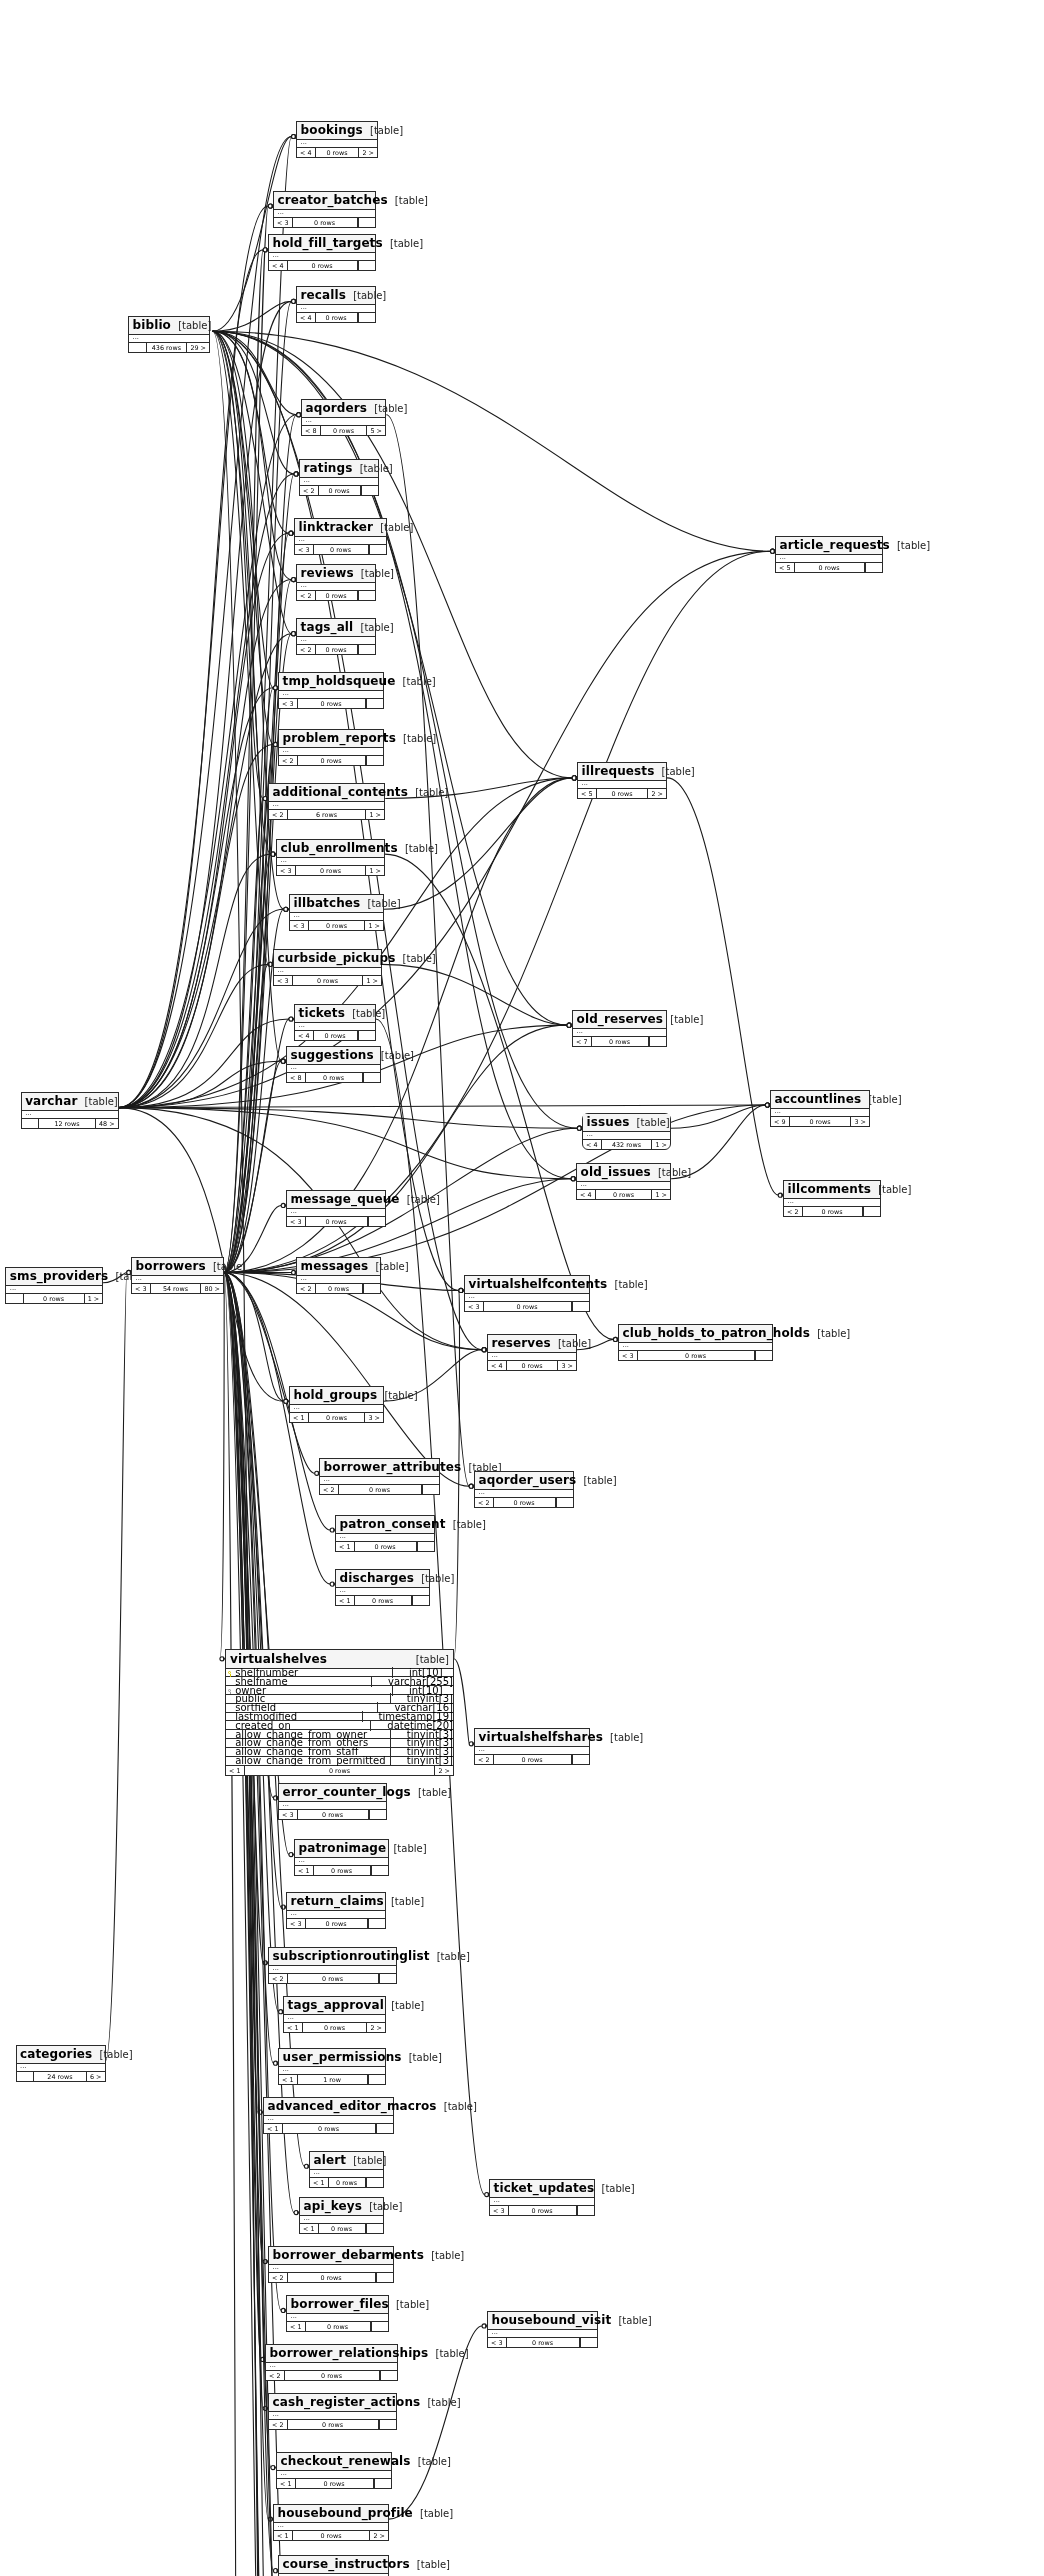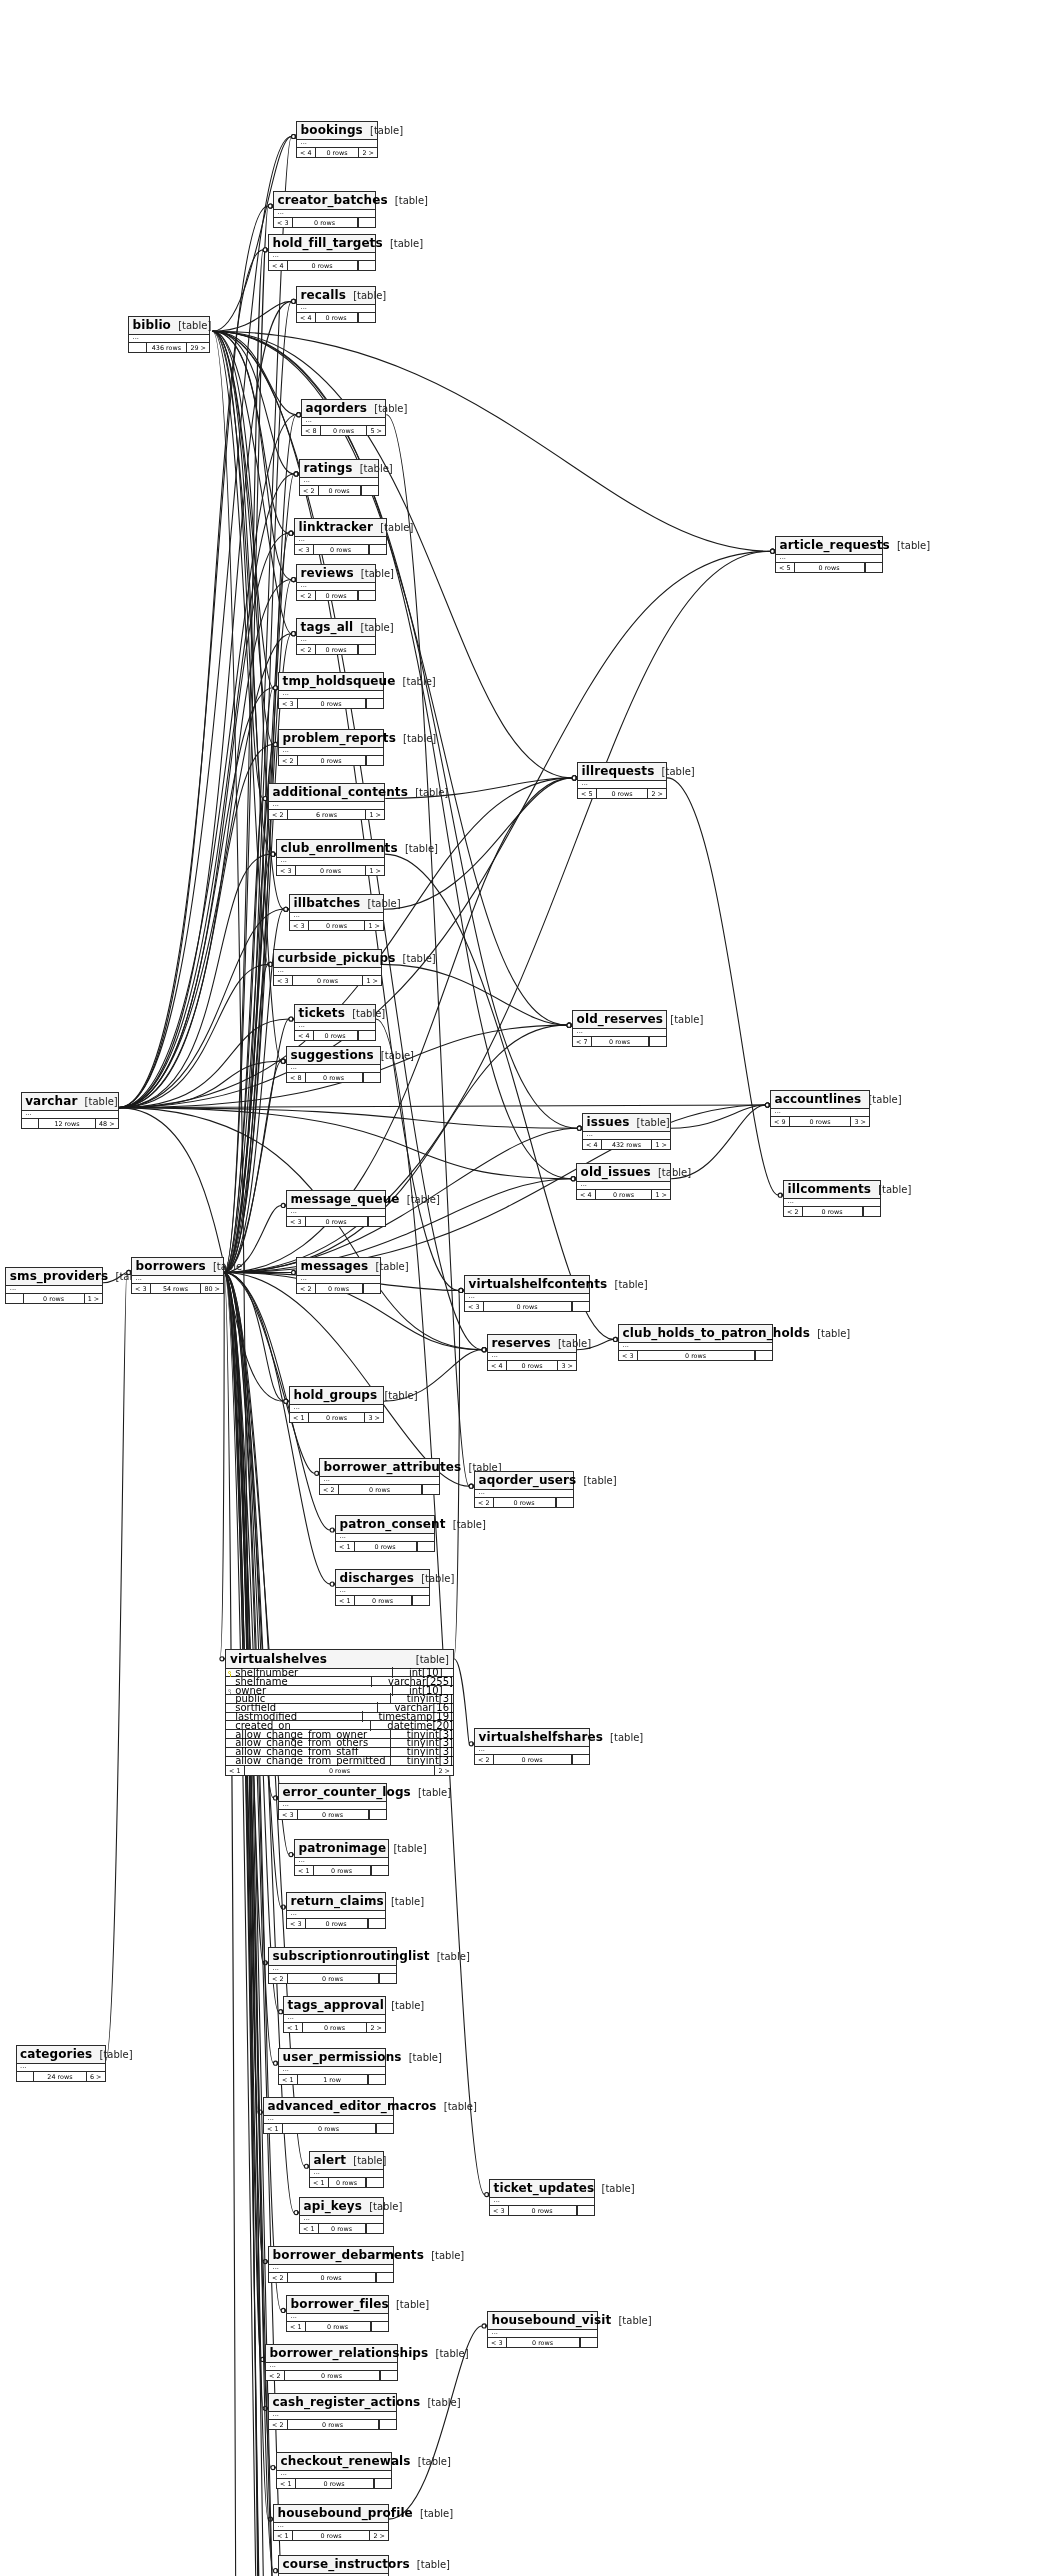--- a/index.html
+++ b/index.html
@@ -692,21 +692,21 @@
           <span class="tname">old_reserves</span>
           <span class="ttype">[table]</span>
         </div>
         <div class="ellipsis">...</div>
         <div class="foot">
           <div class="cell c-in">&lt; 7</div>
           <div class="cell c-rows nb">0 rows</div>
           <div class="cell c-out"></div>
         </div>
       </div>
-      <div class="node" style="left: 582px; top: 1113px; width: 89px;">
+      <div class="node" style="left: 582px; top: 1113px; width: 89px; border-radius: 6px;">
         <div class="hdr">
           <span class="tname">issues</span>
           <span class="ttype">[table]</span>
         </div>
         <div class="ellipsis">...</div>
         <div class="foot">
           <div class="cell c-in">&lt; 4</div>
           <div class="cell c-rows">432 rows</div>
           <div class="cell c-out">1 &gt;</div>
         </div>

